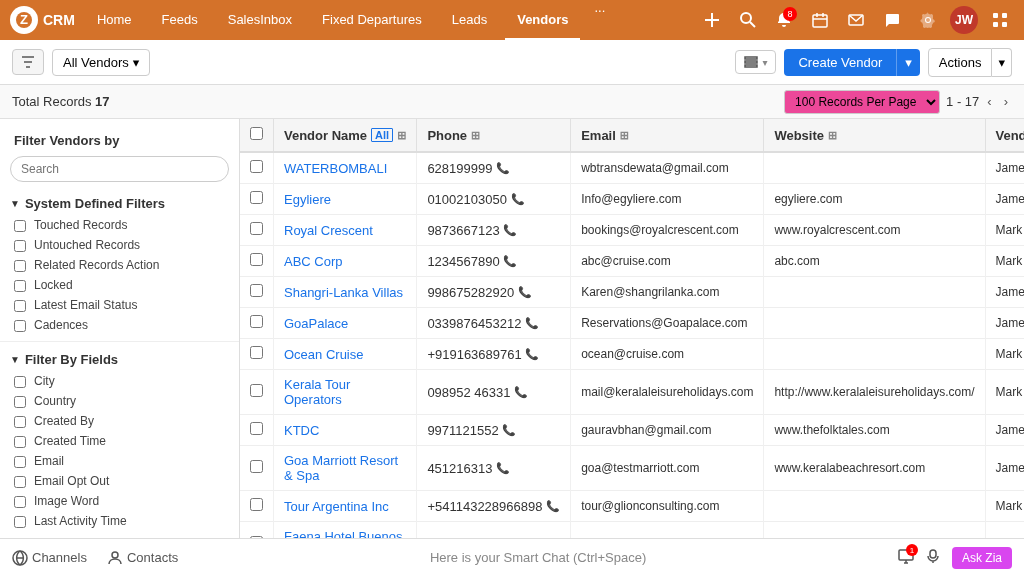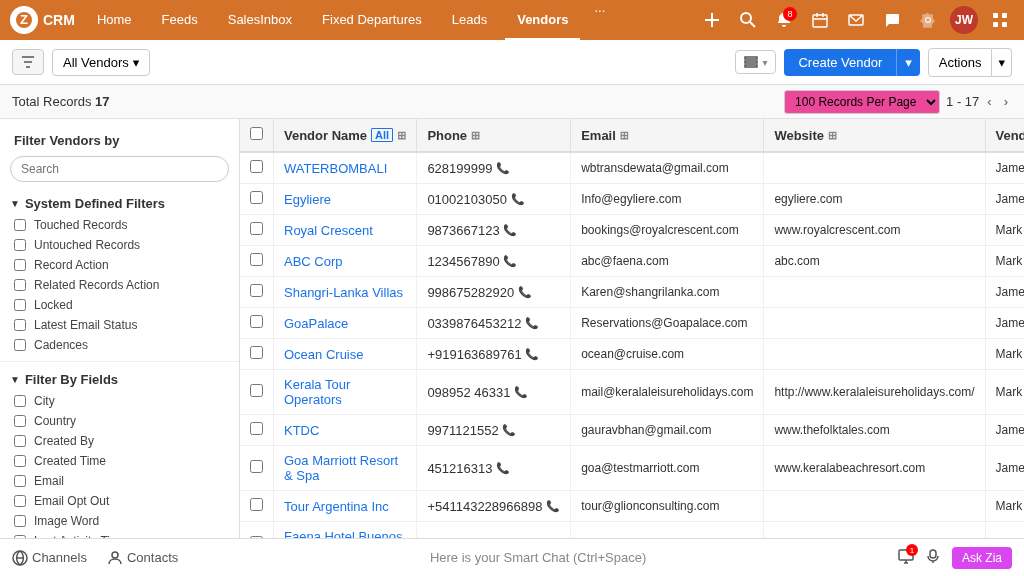--- a/index.html
+++ b/index.html
@@ -139,21 +139,21 @@
     .search-box input {
       width: 100%; border: 1px solid #ccc; border-radius: 20px;
       padding: 5px 10px; font-size: 12px; outline: none;
     }
     .section-header {
       display: flex; align-items: center; gap: 5px;
       padding: 4px 10px; font-weight: bold; color: #333; cursor: pointer;
     }
     .section-header .arrow { font-size: 10px; }
     .filter-item {
-      display: flex; align-items: center; gap: 8px;
+      display: flex; align-items: flex-end; gap: 8px;
       padding: 3px 14px; cursor: pointer; color: #444;
     }
     .filter-item input[type=checkbox] { width: 12px; height: 12px; }
     .filter-item label { cursor: pointer; font-size: 12px; }
     .divider { height: 1px; background: #eee; margin: 6px 0; }
 
     
     .table-area {
       flex: 1;
       overflow-x: auto;
@@ -352,24 +352,20 @@
       <span class="arrow">▼</span>
       <span>System Defined Filters</span>
     </div>
     <div class="filter-item">
       <input type="checkbox" style="">
       <label>Touched Records</label>
     </div>
     <div class="filter-item">
       <input type="checkbox" style="">
       <label>Untouched Records</label>
-    </div>
-    <div class="filter-item">
-      <input type="checkbox" style="">
-      <label>Record Action</label>
     </div>
     <div class="filter-item">
       <input type="checkbox" style="">
       <label>Related Records Action</label>
     </div>
     <div class="filter-item">
       <input type="checkbox" style="">
       <label>Locked</label>
     </div>
     <div class="filter-item">
@@ -519,21 +515,21 @@
     </td>
     <td>
       <a class="vendor-link">ABC Corp</a>
     </td>
     <td>
       <div class="phone-cell">
         <span>1234567890</span>
         <span class="phone-icon">📞</span>
       </div>
     </td>
-    <td>abc@faena.com</td>
+    <td>abc@cruise.com</td>
     <td>abc.com</td>
     <td>Mark Williams</td>
   </tr>
           <tr>
     <td class="checkbox-cell">
       <input type="checkbox" style="">
     </td>
     <td>
       <a class="vendor-link">Shangri-Lanka Villas</a>
     </td>

